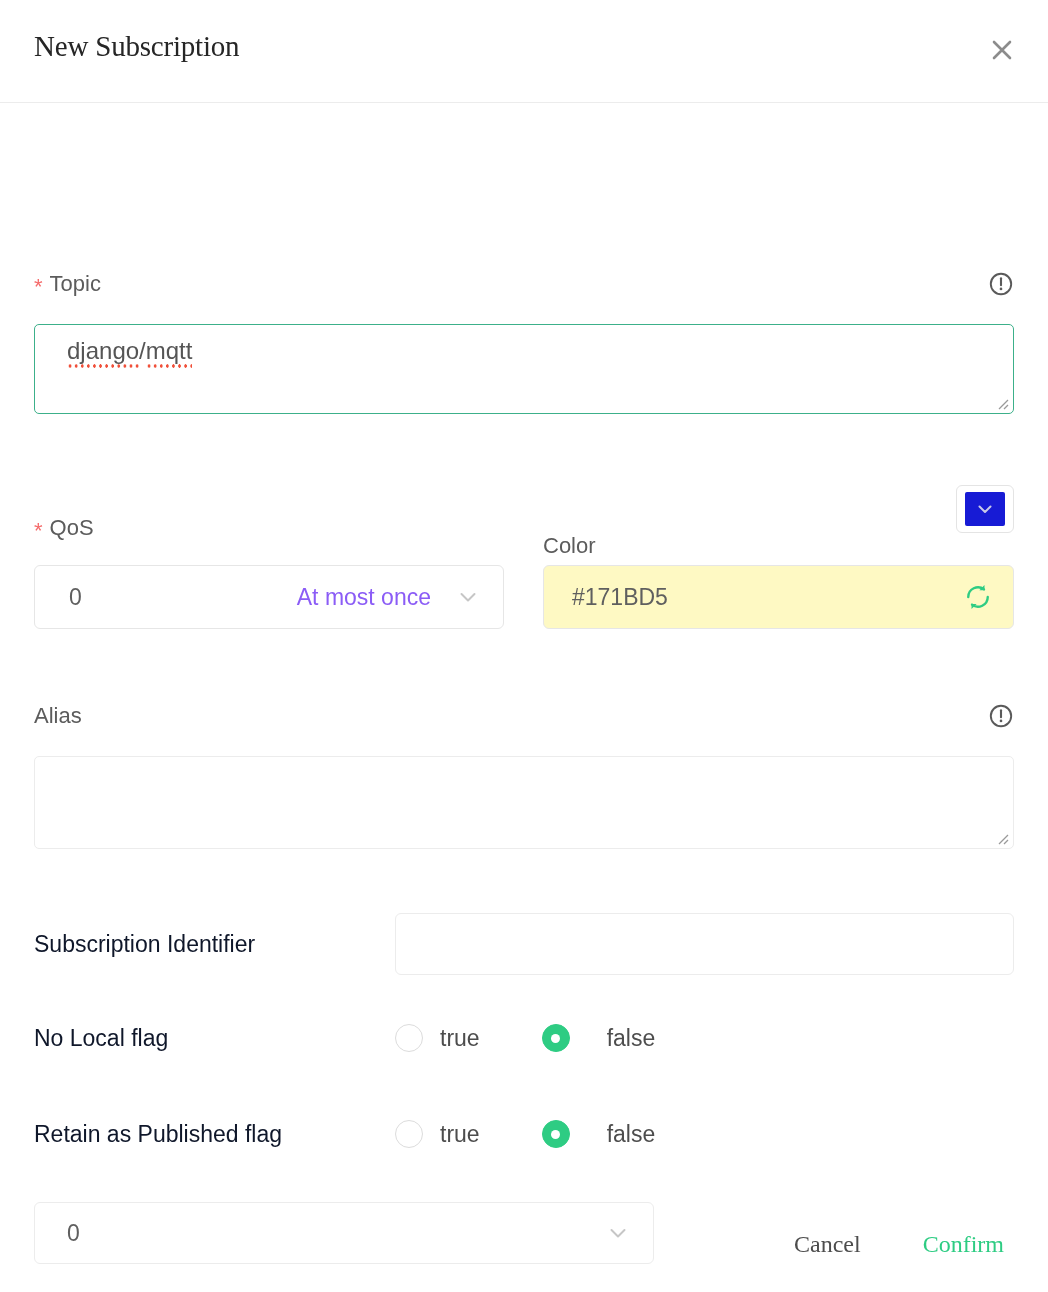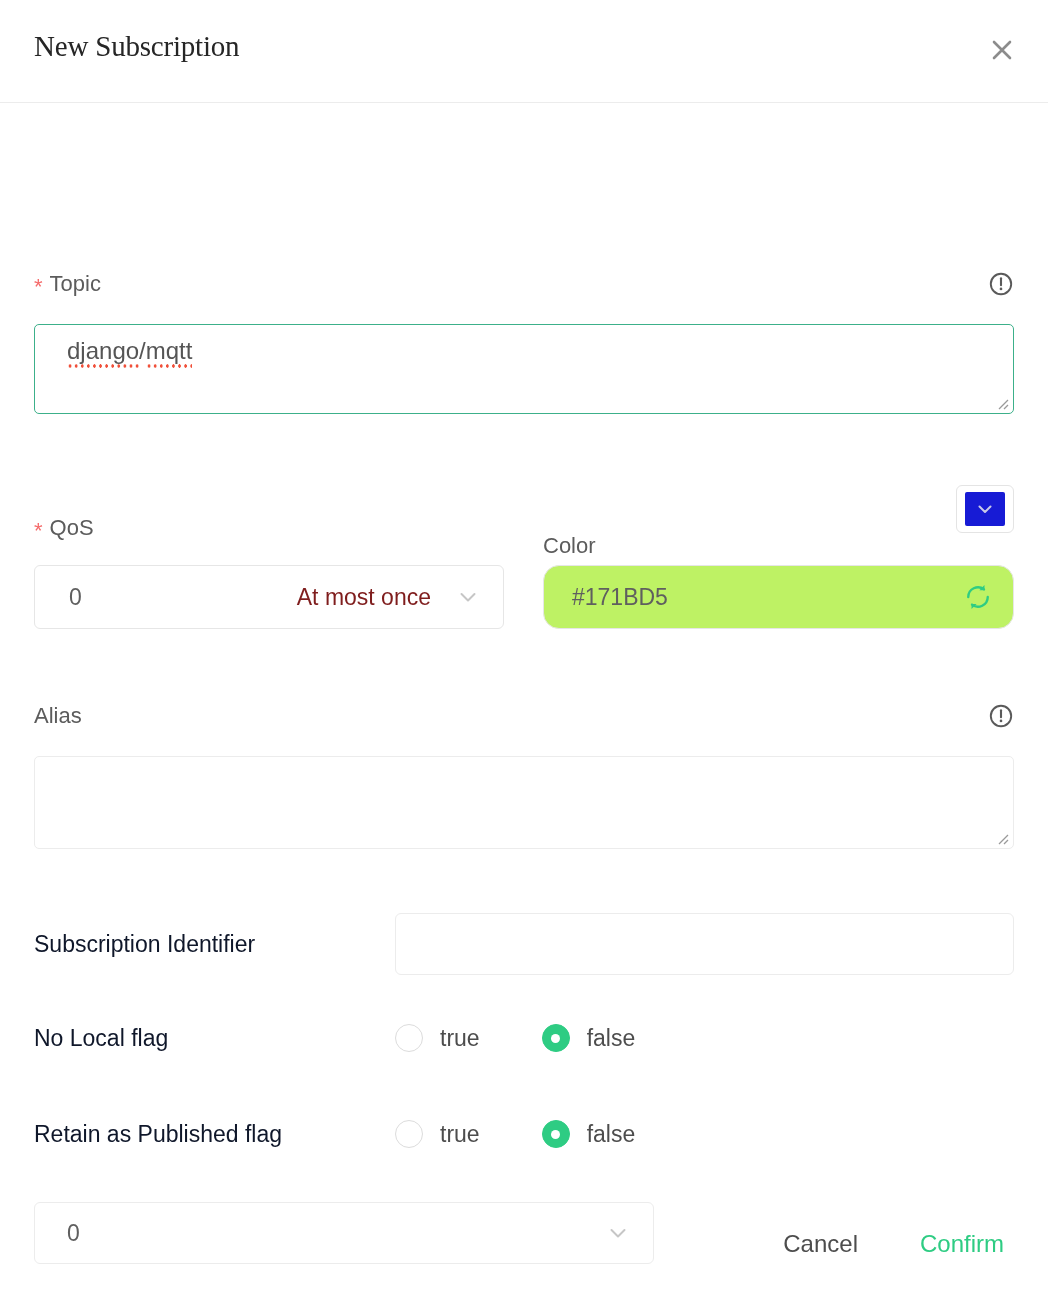--- a/index.html
+++ b/index.html
@@ -174,41 +174,41 @@
     transform: translateY(-50%);
     font-size: 23px;
     color: #5f5f5f;
   }
   .qos-desc {
     position: absolute;
     right: 72px;
     top: 50%;
     transform: translateY(-50%);
     font-size: 23px;
-    color: #7f1d1d;
+    color: #8b5cf6;
   }
   .chev {
     position: absolute;
     right: 22px;
     top: 50%;
     transform: translateY(-50%);
     width: 26px;
     height: 26px;
   }
 
   .color-input {
     position: absolute;
     left: 543px;
     top: 462px;
     width: 471px;
     height: 64px;
     border: 1px solid #e6e6e6;
-    border-radius: 16px;
-    box-sizing: border-box;
-    background: #bef264;
+    border-radius: 6px;
+    box-sizing: border-box;
+    background: #fef9c3;
     text-decoration: underline;
   }
   .color-value {
     position: absolute;
     left: 28px;
     top: 50%;
     transform: translateY(-50%);
     font-size: 23px;
     color: #5f5f5f;
   }
@@ -259,21 +259,21 @@
     background: #fff;
   }
 
   .radio-group { display: flex; align-items: center; }
   .radio-opt {
     display: flex;
     align-items: center;
     cursor: pointer;
     margin-right: 62px;
   }
-  .radio-opt:last-child { margin-right: 4px; }
+  .radio-opt:last-child { margin-right: 4px; gap: 20px; }
   .radio-mark {
     width: 28px;
     height: 28px;
     border-radius: 50%;
     border: 1.5px solid #dcdcdc;
     background: #fff;
     box-sizing: border-box;
     margin-right: 17px;
     display: flex;
     align-items: center;
@@ -318,21 +318,21 @@
     right: 34px;
     bottom: 28px;
     display: flex;
     align-items: center;
   }
   .btn-text {
     font-size: 24px;
     background: none;
     border: none;
     cursor: pointer;
-    font-family: Liberation Sans, sans-serif;
+    font-family: Liberation Serif, serif;
     padding: 6px 10px;
   }
   .btn-cancel { color: #4d4d4d; margin-right: 42px; }
   .btn-confirm { color: #2ecc83; }
 </style>
 </head>
 <body>
 
 <div class="dialog">
 

